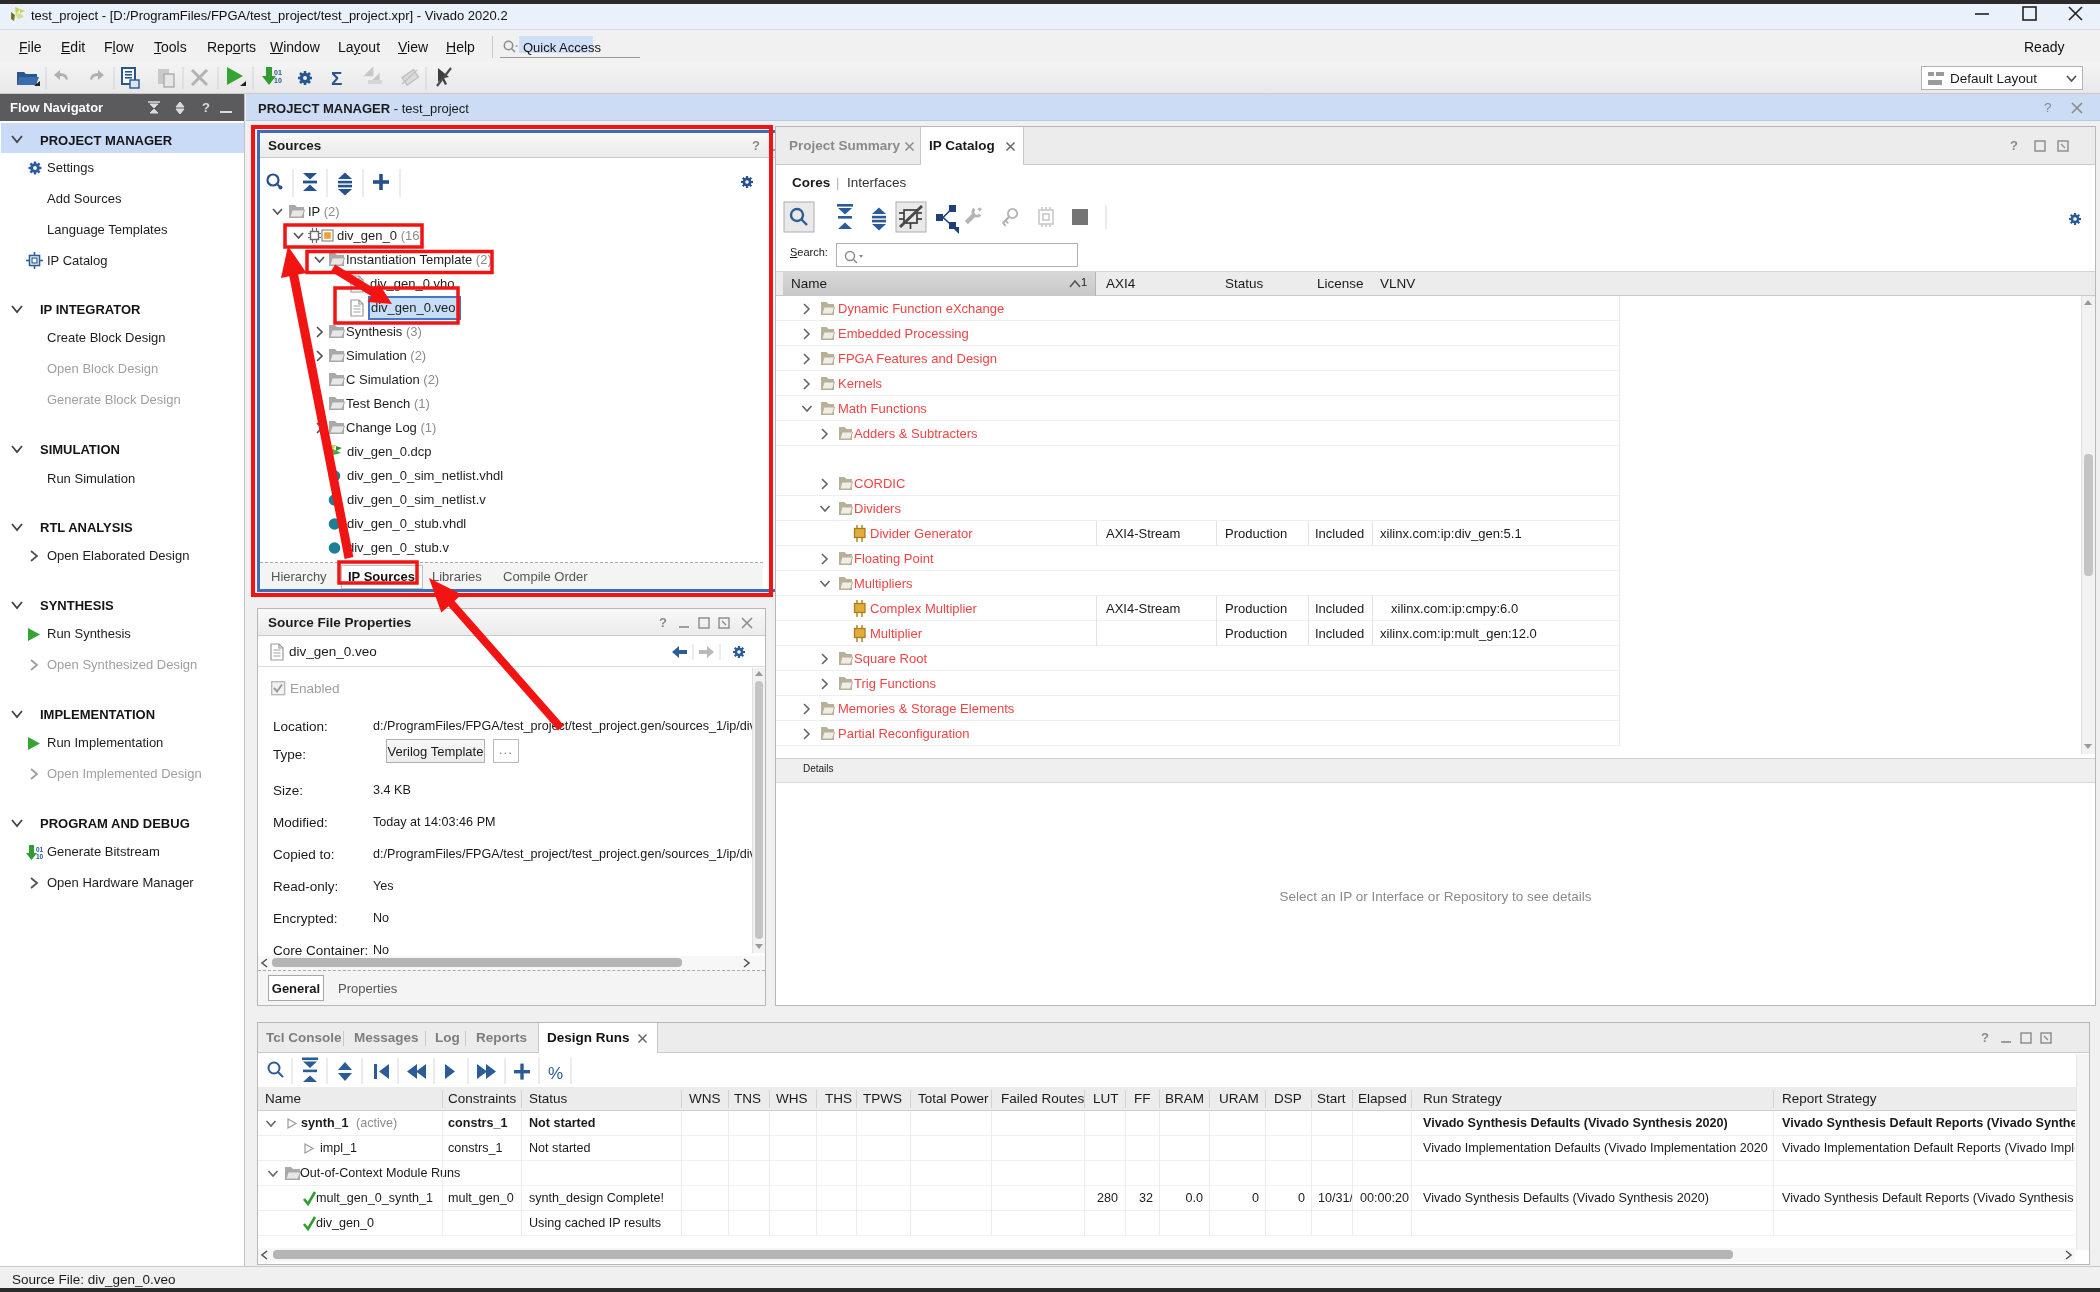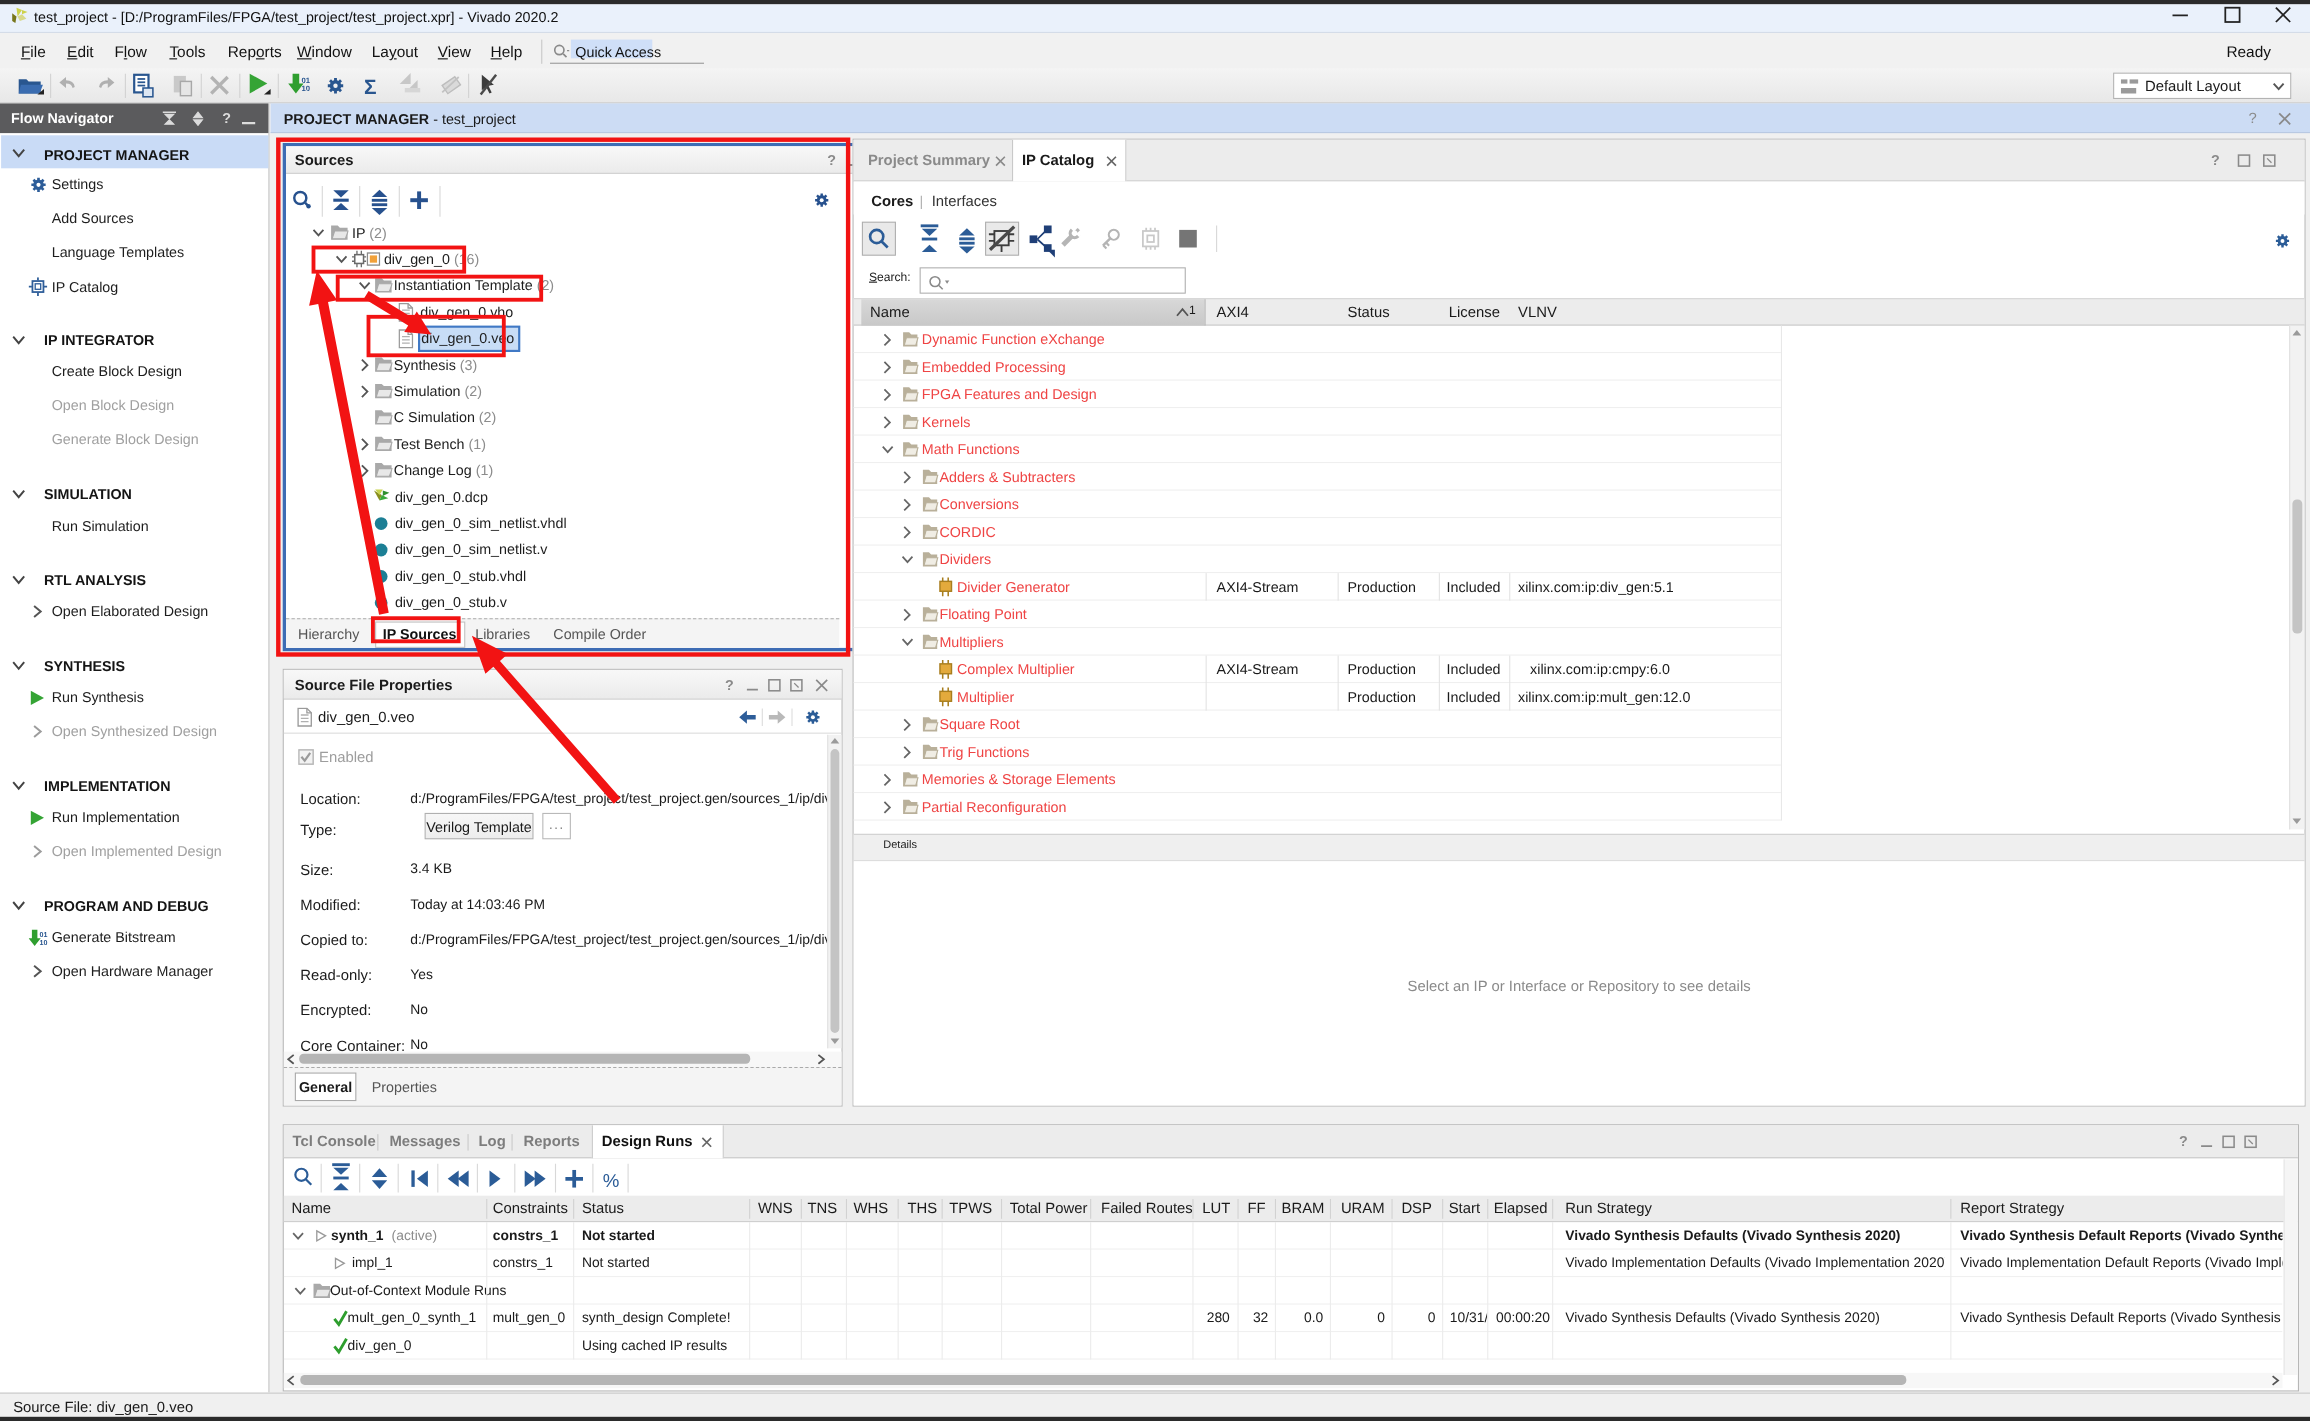--- a/index.html
+++ b/index.html
@@ -230,21 +230,21 @@
           <line x1="-6" y1="0" x2="6" y2="0"></line>
           <line x1="0" y1="-6" x2="0" y2="6"></line>
           <line x1="-4.3" y1="-4.3" x2="4.3" y2="4.3"></line>
           <line x1="4.3" y1="-4.3" x2="-4.3" y2="4.3"></line>
         </g>
         <circle r="4.4" fill="#27518e"></circle>
         <circle r="1.8" fill="#fff"></circle>
       </g>
   </svg>
 
-  <div id="srctree" style="position:absolute;left:16px;top:67px;width:490px;height:360px;font-size:13px">
+  <div id="srctree" style="position:absolute;left:4px;top:67px;width:490px;height:360px;font-size:13px">
     <div class="trow" style="top:0px">
         <svg class="ti" style="left:8px" width="11" height="24">
           <path d="M1 9 L5.5 14 L10 9" fill="none" stroke="#555" stroke-width="1.7"></path>
         </svg>
         <svg class="ti" style="left:24px" width="17" height="24">
           <path d="M1 8 L1 5 L7 5 L9 7 L16 7 L16 18 L1 18 Z" fill="#a9a9a9"></path>
           <path d="M2 17 L4.2 10 L16.5 10 L14 17 Z" fill="#e8e8e8" stroke="#a9a9a9" stroke-width="1"></path>
         </svg>
         <span class="tt" style="left:44px">IP <span class="cnt">(2)</span></span>
       </div>
@@ -686,30 +686,20 @@
       </div>
     <div class="crow" style="top:125px">
         <svg class="ti" style="left:43px" width="11" height="25">
           <path d="M3 8 L8 13 L3 18" fill="none" stroke="#666" stroke-width="1.6"></path>
         </svg>
         <svg class="ti" style="left:62px" width="17" height="25">
           <path d="M1 9 L1 6 L6.5 6 L8.5 8 L14 8 L14 19 L1 19 Z" fill="#b9b09a"></path>
           <path d="M2 18 L4 11 L14.5 11 L12.5 18 Z" fill="#f0ede4" stroke="#b9b09a" stroke-width="1"></path>
         </svg>
         <span class="tt2" style="left:78px">Adders &amp; Subtracters</span>
-      </div>
-    <div class="crow" style="top:150px">
-        <svg class="ti" style="left:43px" width="11" height="25">
-          <path d="M3 8 L8 13 L3 18" fill="none" stroke="#666" stroke-width="1.6"></path>
-        </svg>
-        <svg class="ti" style="left:62px" width="17" height="25">
-          <path d="M1 9 L1 6 L6.5 6 L8.5 8 L14 8 L14 19 L1 19 Z" fill="#b9b09a"></path>
-          <path d="M2 18 L4 11 L14.5 11 L12.5 18 Z" fill="#f0ede4" stroke="#b9b09a" stroke-width="1"></path>
-        </svg>
-        <span class="tt2" style="left:78px">Conversions</span>
       </div>
     <div class="crow" style="top:175px">
         <svg class="ti" style="left:43px" width="11" height="25">
           <path d="M3 8 L8 13 L3 18" fill="none" stroke="#666" stroke-width="1.6"></path>
         </svg>
         <svg class="ti" style="left:62px" width="17" height="25">
           <path d="M1 9 L1 6 L6.5 6 L8.5 8 L14 8 L14 19 L1 19 Z" fill="#b9b09a"></path>
           <path d="M2 18 L4 11 L14.5 11 L12.5 18 Z" fill="#f0ede4" stroke="#b9b09a" stroke-width="1"></path>
         </svg>
         <span class="tt2" style="left:78px">CORDIC</span>

